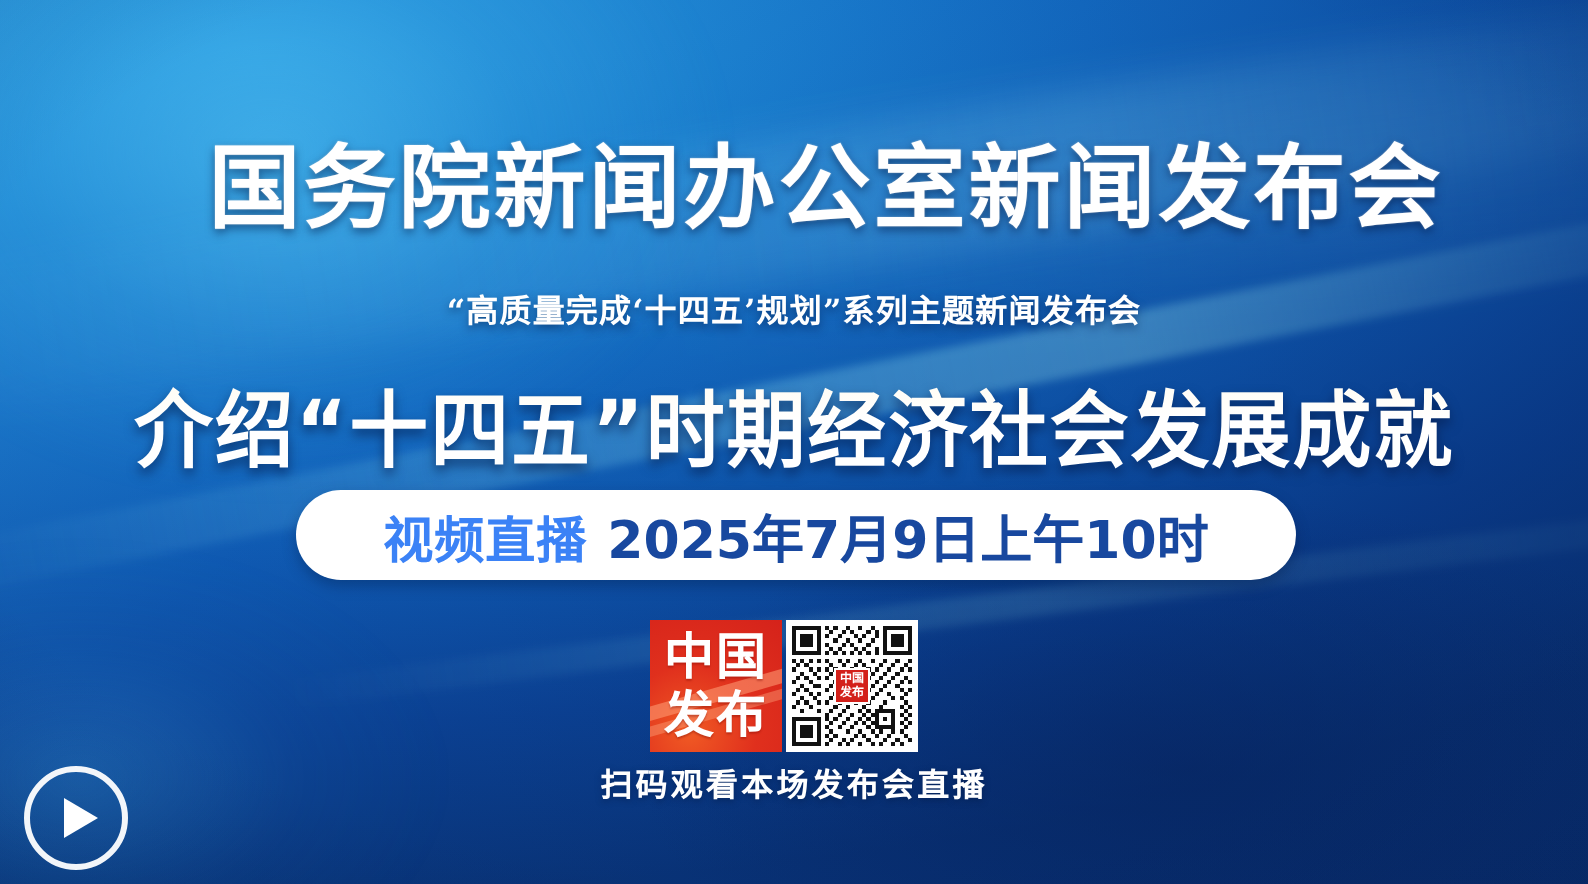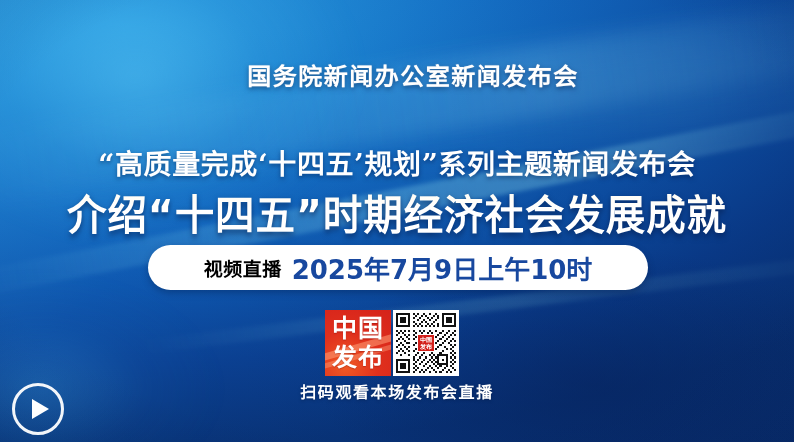--- a/index.html
+++ b/index.html
@@ -74,34 +74,34 @@
 
   
   .content{position:absolute;inset:0;}
 
   .headline-1{
     position:absolute;left:0;right:0;top:57px;
     text-align:center;
     color:#ffffff;
     font-family:"DejaVu Serif","Liberation Serif",serif;
     font-weight:bold;
-    font-size:24px;
+    font-size:46px;
     letter-spacing:1.5px;
     text-shadow:0 2px 5px rgba(2,24,70,.55), 0 0 1px rgba(255,255,255,.6);
     white-space:nowrap;
     padding-left:32px;
   }
 
   .headline-2{
     position:absolute;left:0;right:0;top:142px;
     text-align:center;
     color:#ffffff;
     font-family:"DejaVu Serif","Liberation Serif",serif;
     font-weight:bold;
-    font-size:28px;
+    font-size:16px;
     letter-spacing:.6px;
     text-shadow:0 2px 4px rgba(2,24,70,.50);
     white-space:nowrap;
   }
 
   .headline-3{
     position:absolute;left:0;right:0;top:181px;
     text-align:center;
     font-family:"DejaVu Sans","Liberation Sans",sans-serif;
     font-weight:bold;
@@ -120,24 +120,24 @@
   .live-pill{
     position:absolute;left:148px;top:245px;
     width:500px;height:45px;
     background:#ffffff;
     border-radius:23px;
     display:flex;align-items:center;justify-content:center;
     box-shadow:0 3px 7px rgba(3,25,70,.35);
     gap:10px;
   }
   .live-pill .pill-label{
-    color:#000000;
+    color:#3b82f6;
     font-family:"DejaVu Serif","Liberation Serif",serif;
     font-weight:bold;
-    font-size:19px;
+    font-size:25px;
     letter-spacing:.5px;
     white-space:nowrap;
   }
   .live-pill .pill-time{
     color:#18489f;
     font-family:"DejaVu Sans","Liberation Sans",sans-serif;
     font-weight:bold;
     font-size:26px;
     letter-spacing:0;
     white-space:nowrap;

